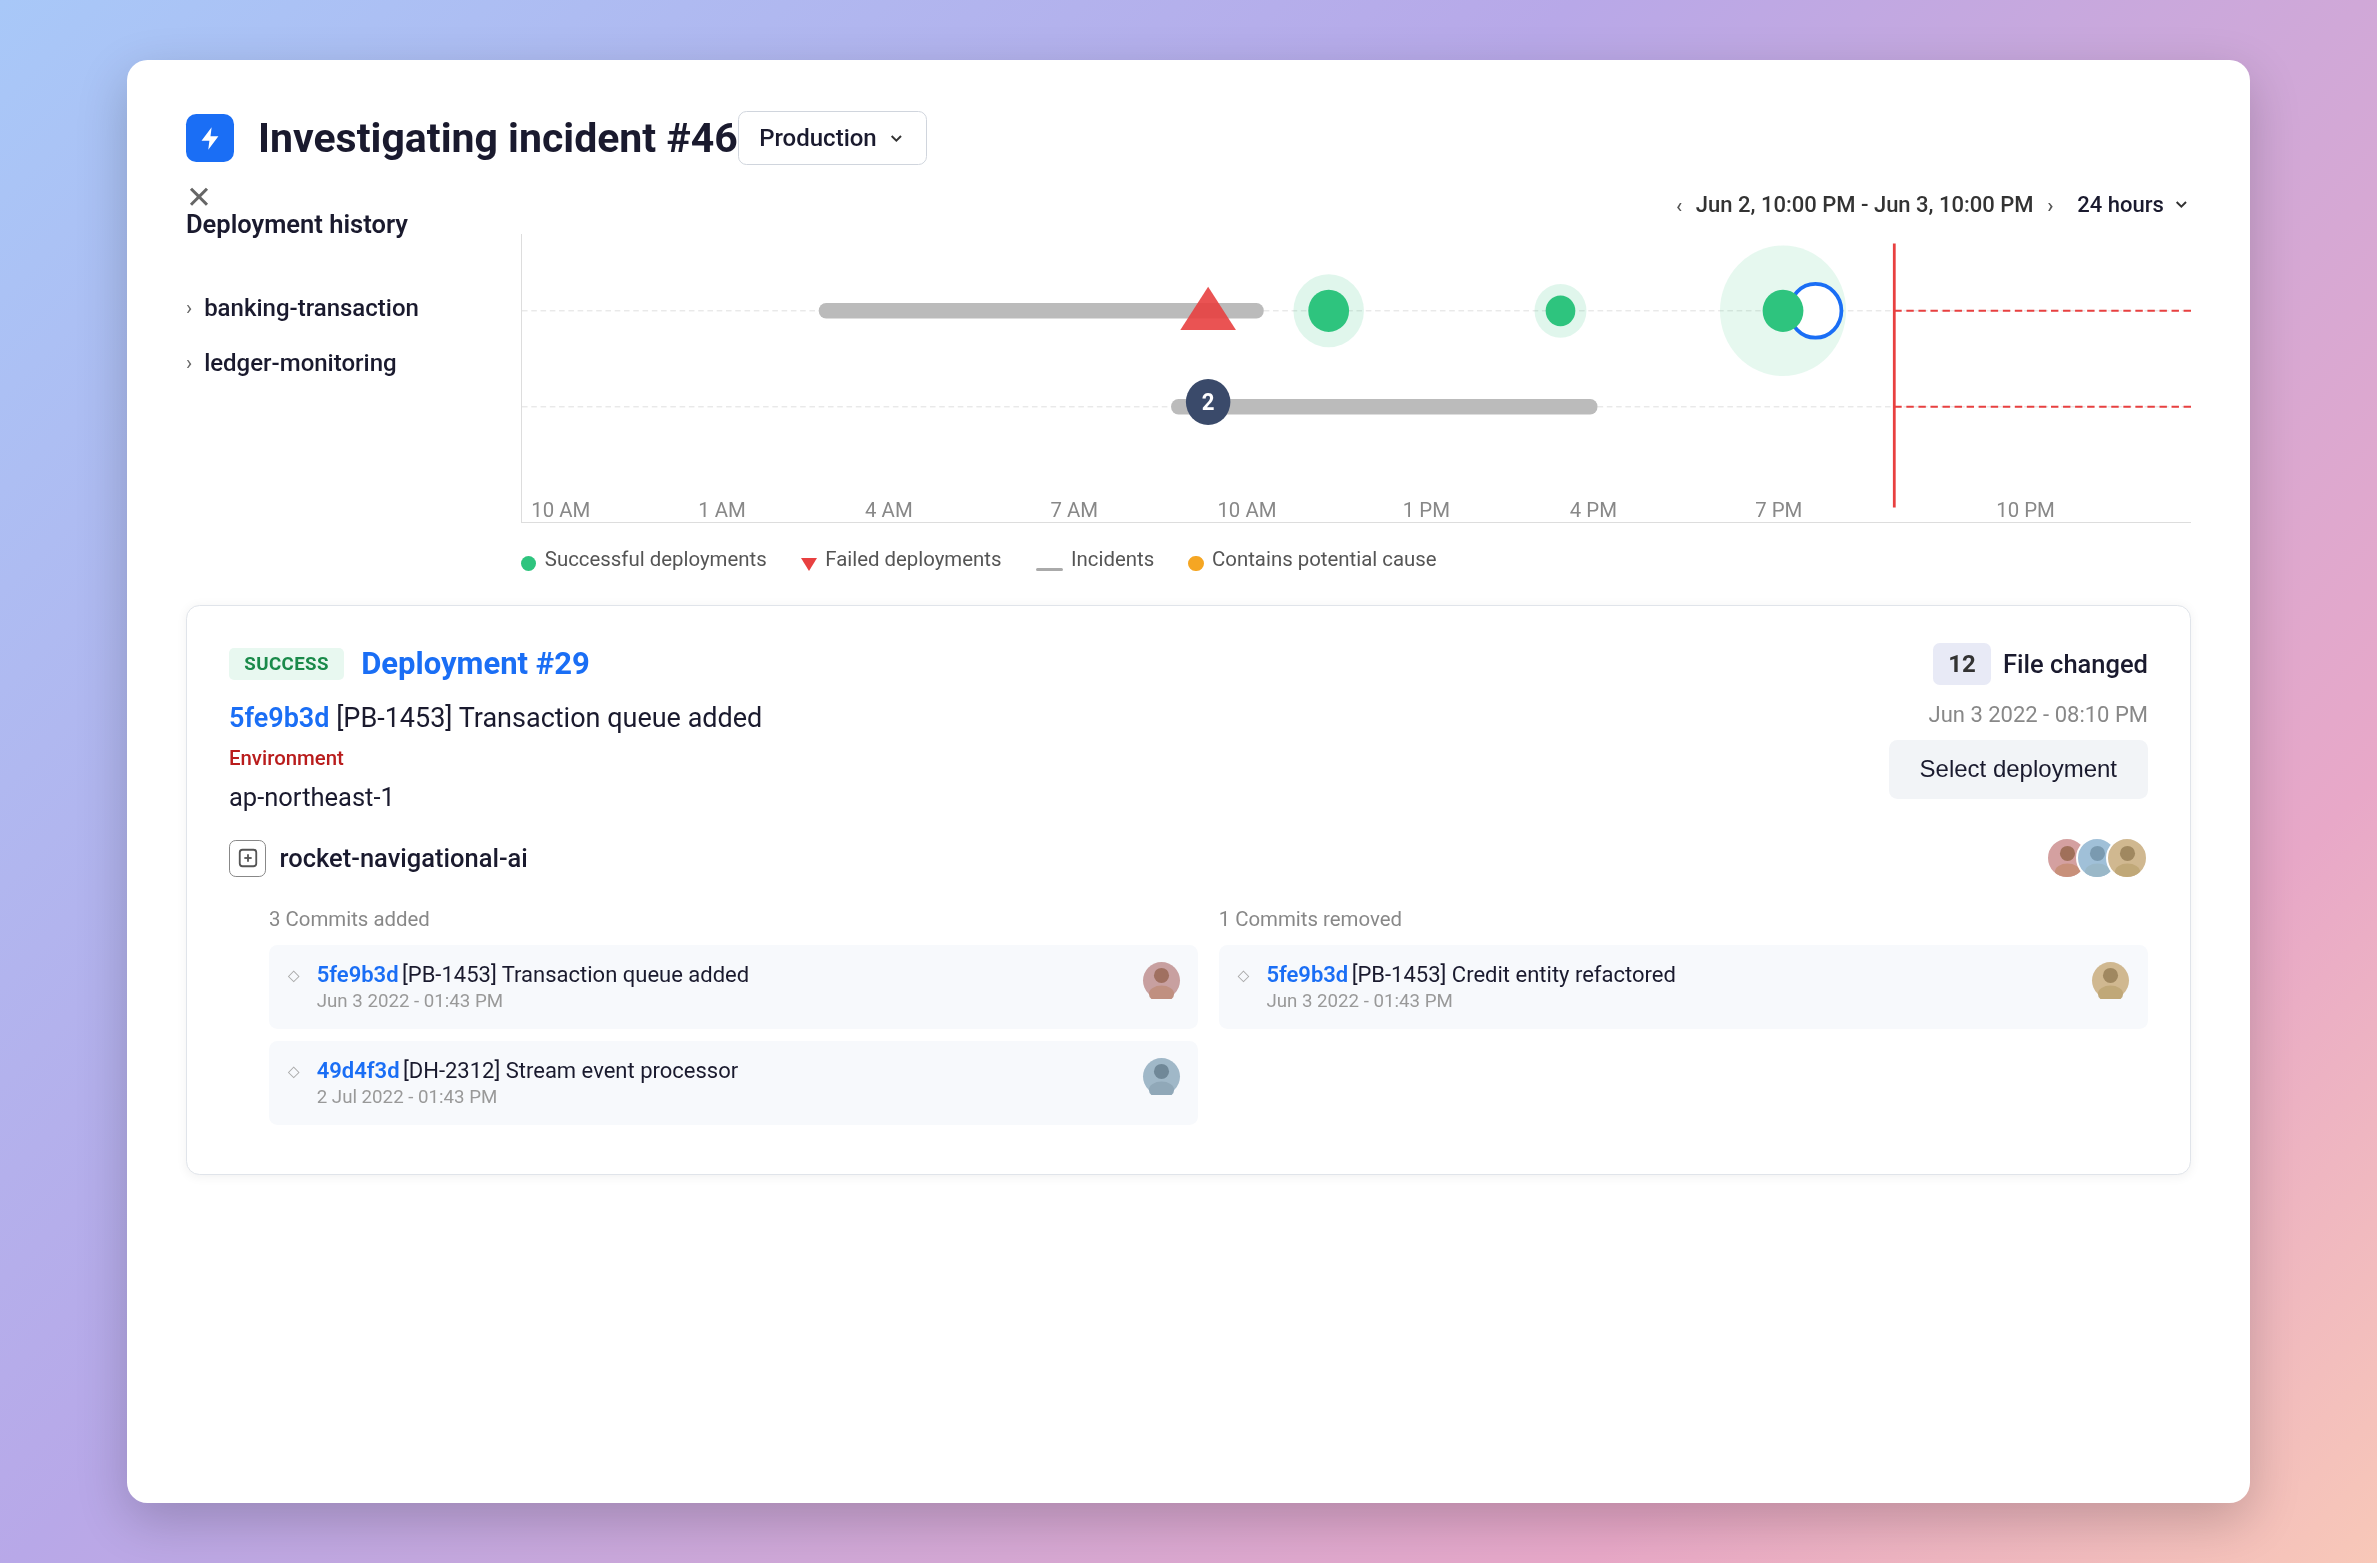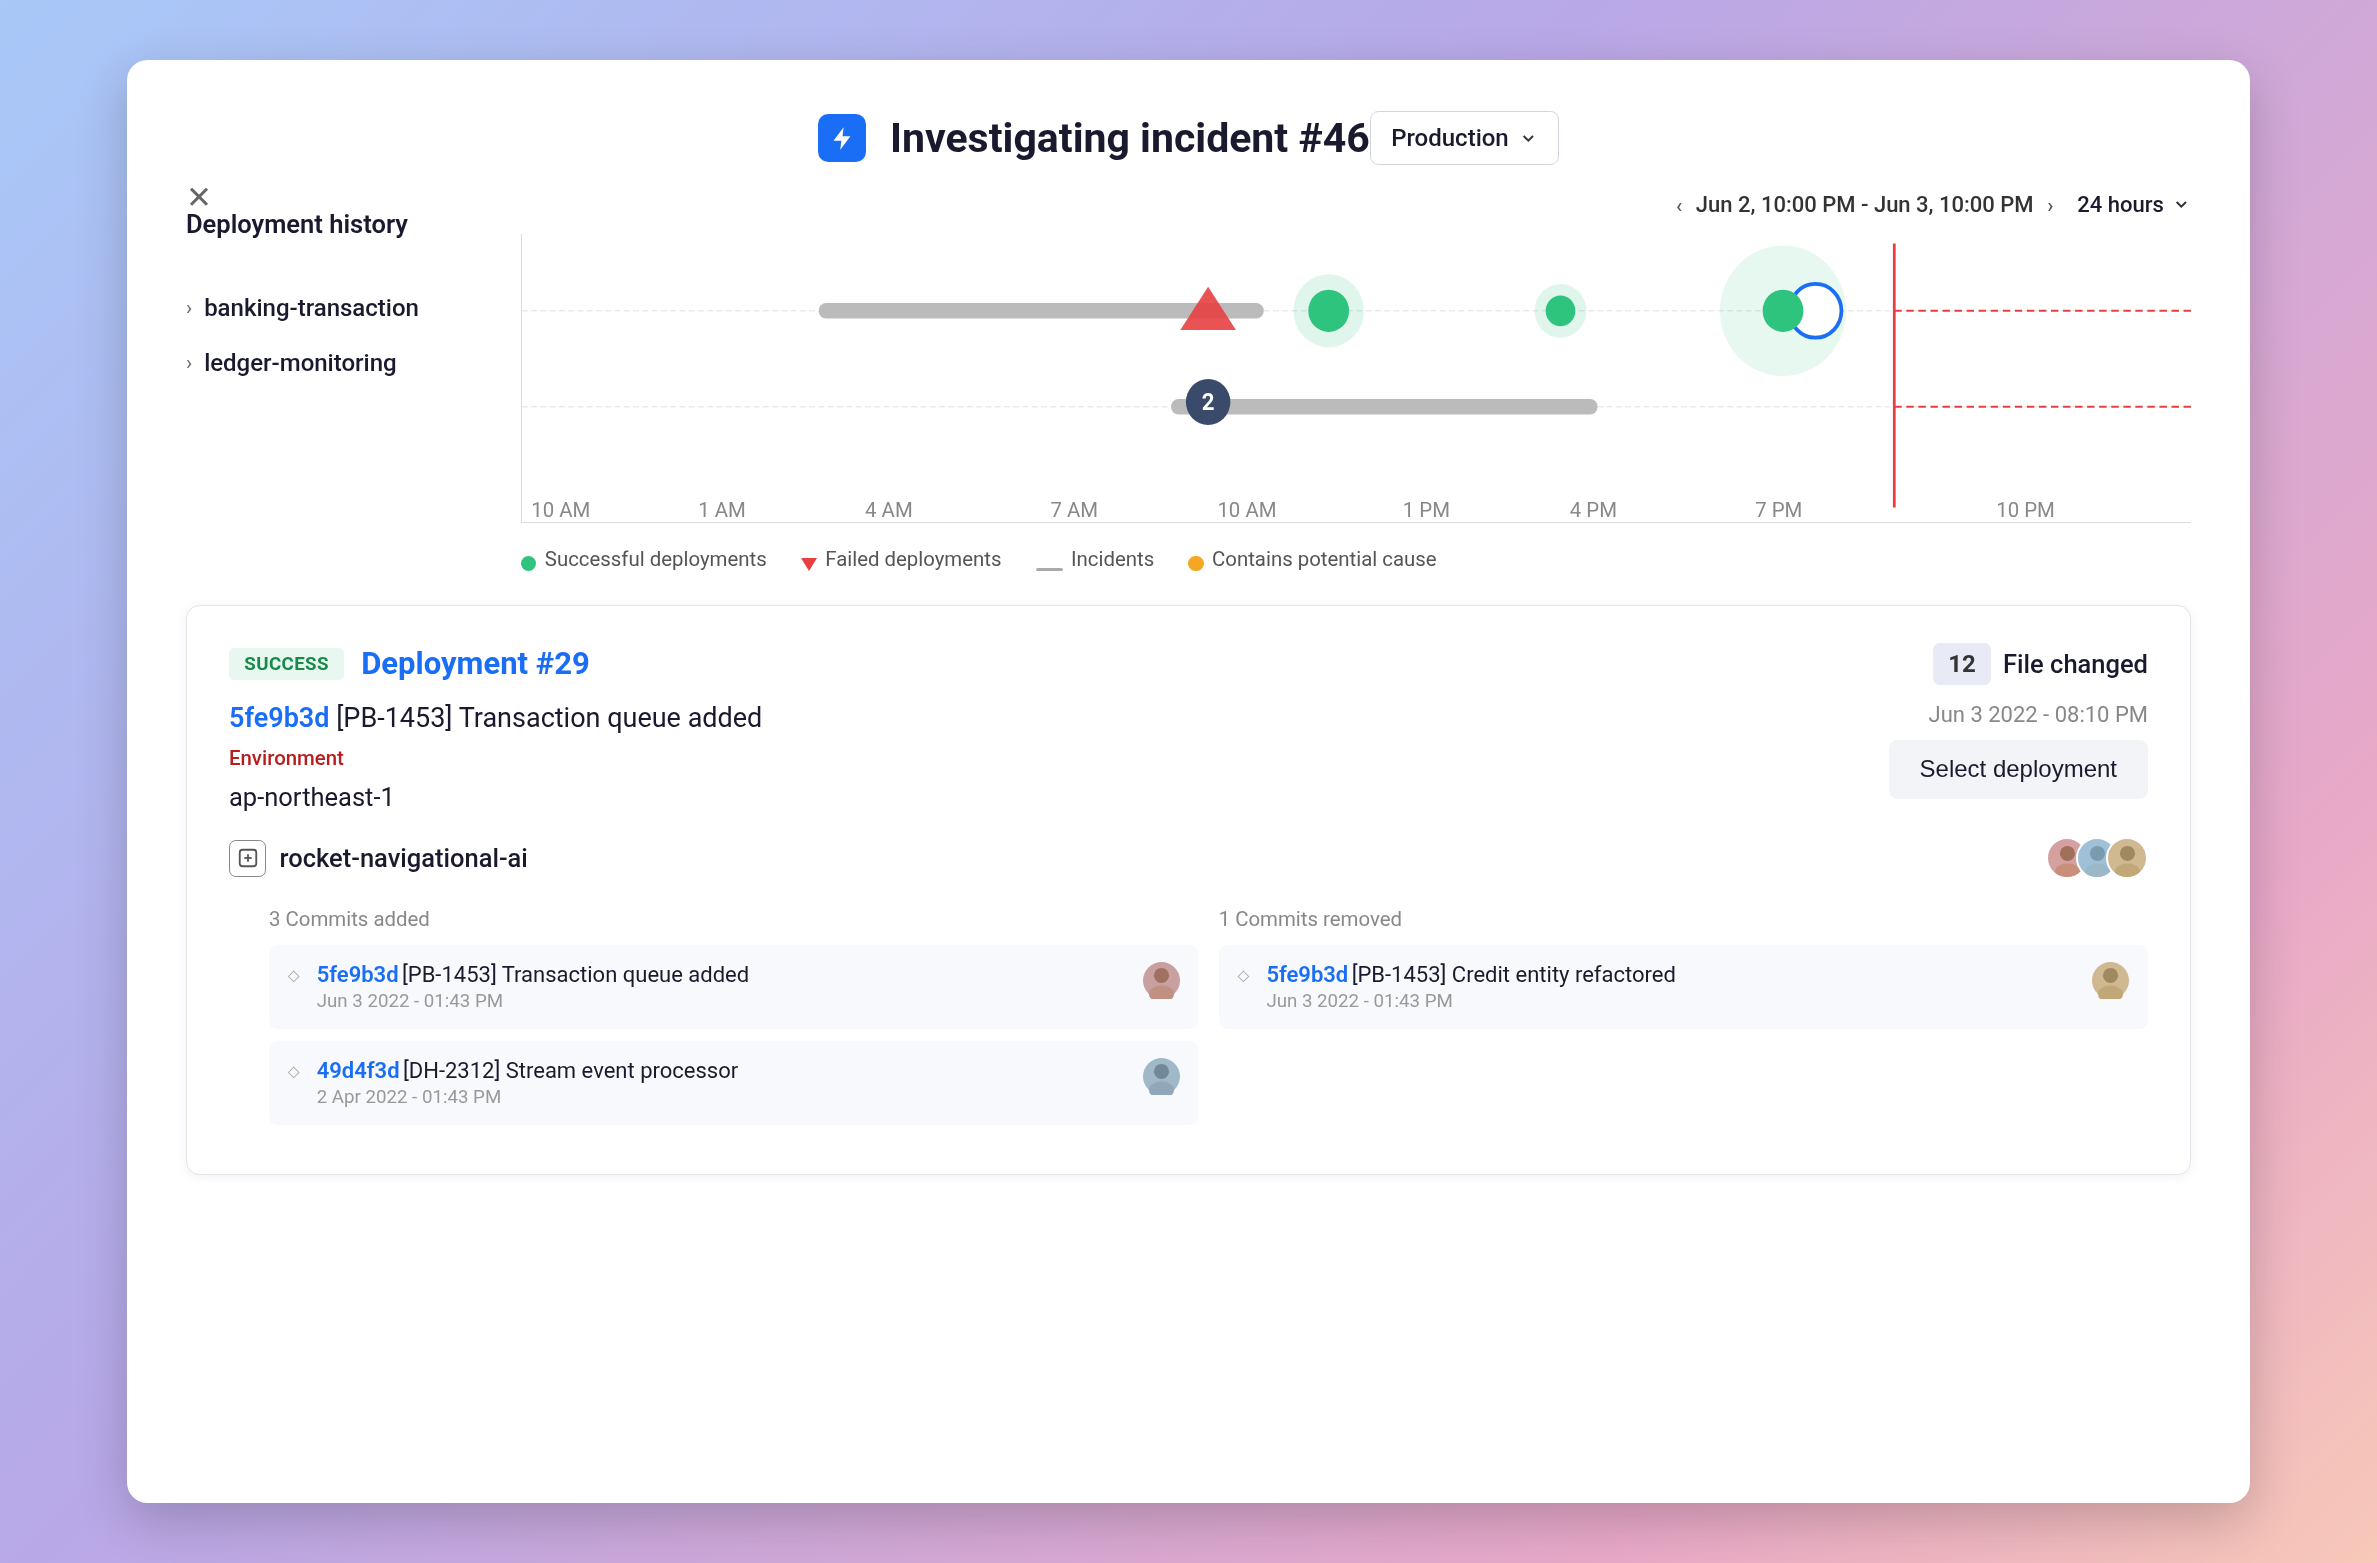--- a/index.html
+++ b/index.html
@@ -19,21 +19,21 @@
       width: 2123px;
       height: 1443px;
       box-shadow: 0 17px 51px rgba(0,0,0,0.2);
       padding: 51px 59px;
       position: relative;
       overflow: hidden;
     }
     .header-row {
       display: flex;
       align-items: center;
-      justify-content: center;
+      justify-content: flex-start;
       margin-bottom: 27px;
     }
     .header-left {
       display: flex;
       align-items: center;
       gap: 24px;
     }
     .bolt-icon {
       width: 48px;
       height: 48px;
@@ -558,21 +558,21 @@
             <svg width="37" height="37" viewBox="0 0 44 44">
                 <circle cx="22" cy="16" r="9" fill="#a07060"></circle>
                 <ellipse cx="22" cy="38" rx="15" ry="10" fill="#c09080"></ellipse>
               </svg>
           </div>
         </div>
         <div class="commit-item">
           <div class="commit-dot-icon">⬦</div>
           <div class="commit-text">
             <div><span class="commit-hash-link">49d4f3d</span> <span class="commit-description">[DH-2312] Stream event processor</span></div>
-            <div class="commit-date">2 Apr 2022 - 01:43 PM</div>
+            <div class="commit-date">2 Jul 2022 - 01:43 PM</div>
           </div>
           <div class="commit-avatar" style="background:#a0b8c8;">
             <svg width="37" height="37" viewBox="0 0 44 44">
                 <circle cx="22" cy="16" r="9" fill="#708898"></circle>
                 <ellipse cx="22" cy="38" rx="15" ry="10" fill="#90a8b8"></ellipse>
               </svg>
           </div>
         </div>
       </div>
 

